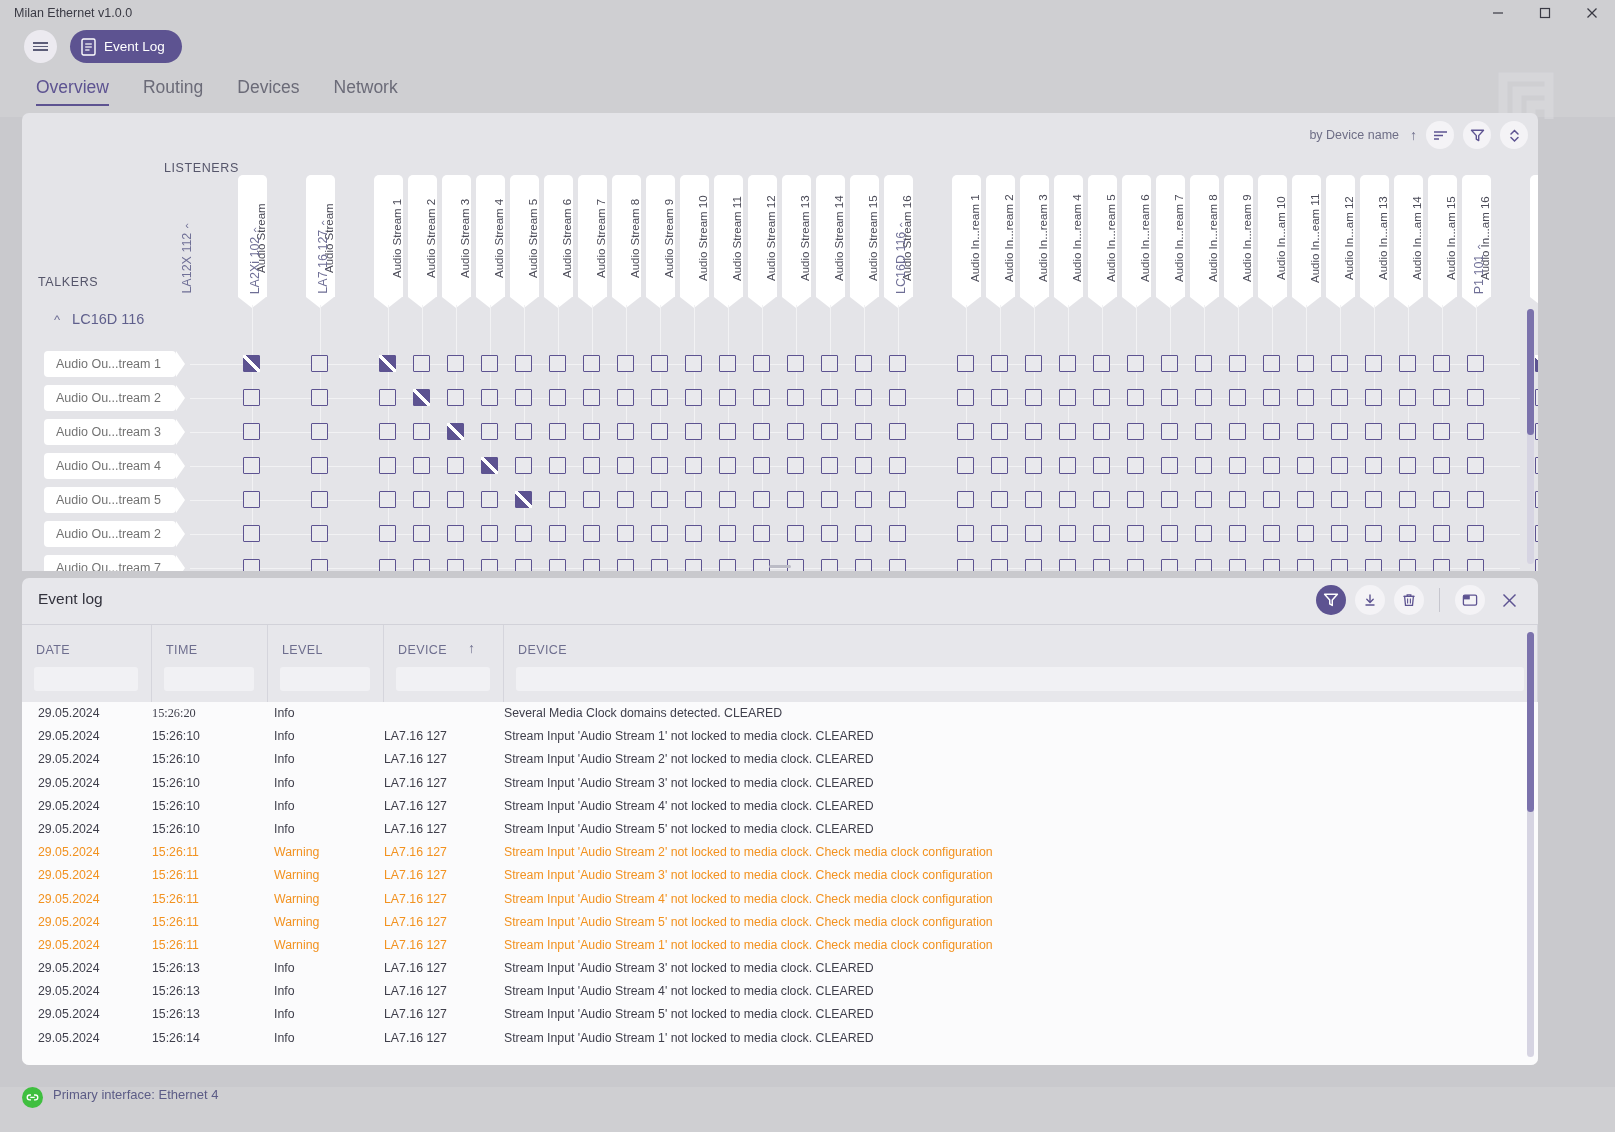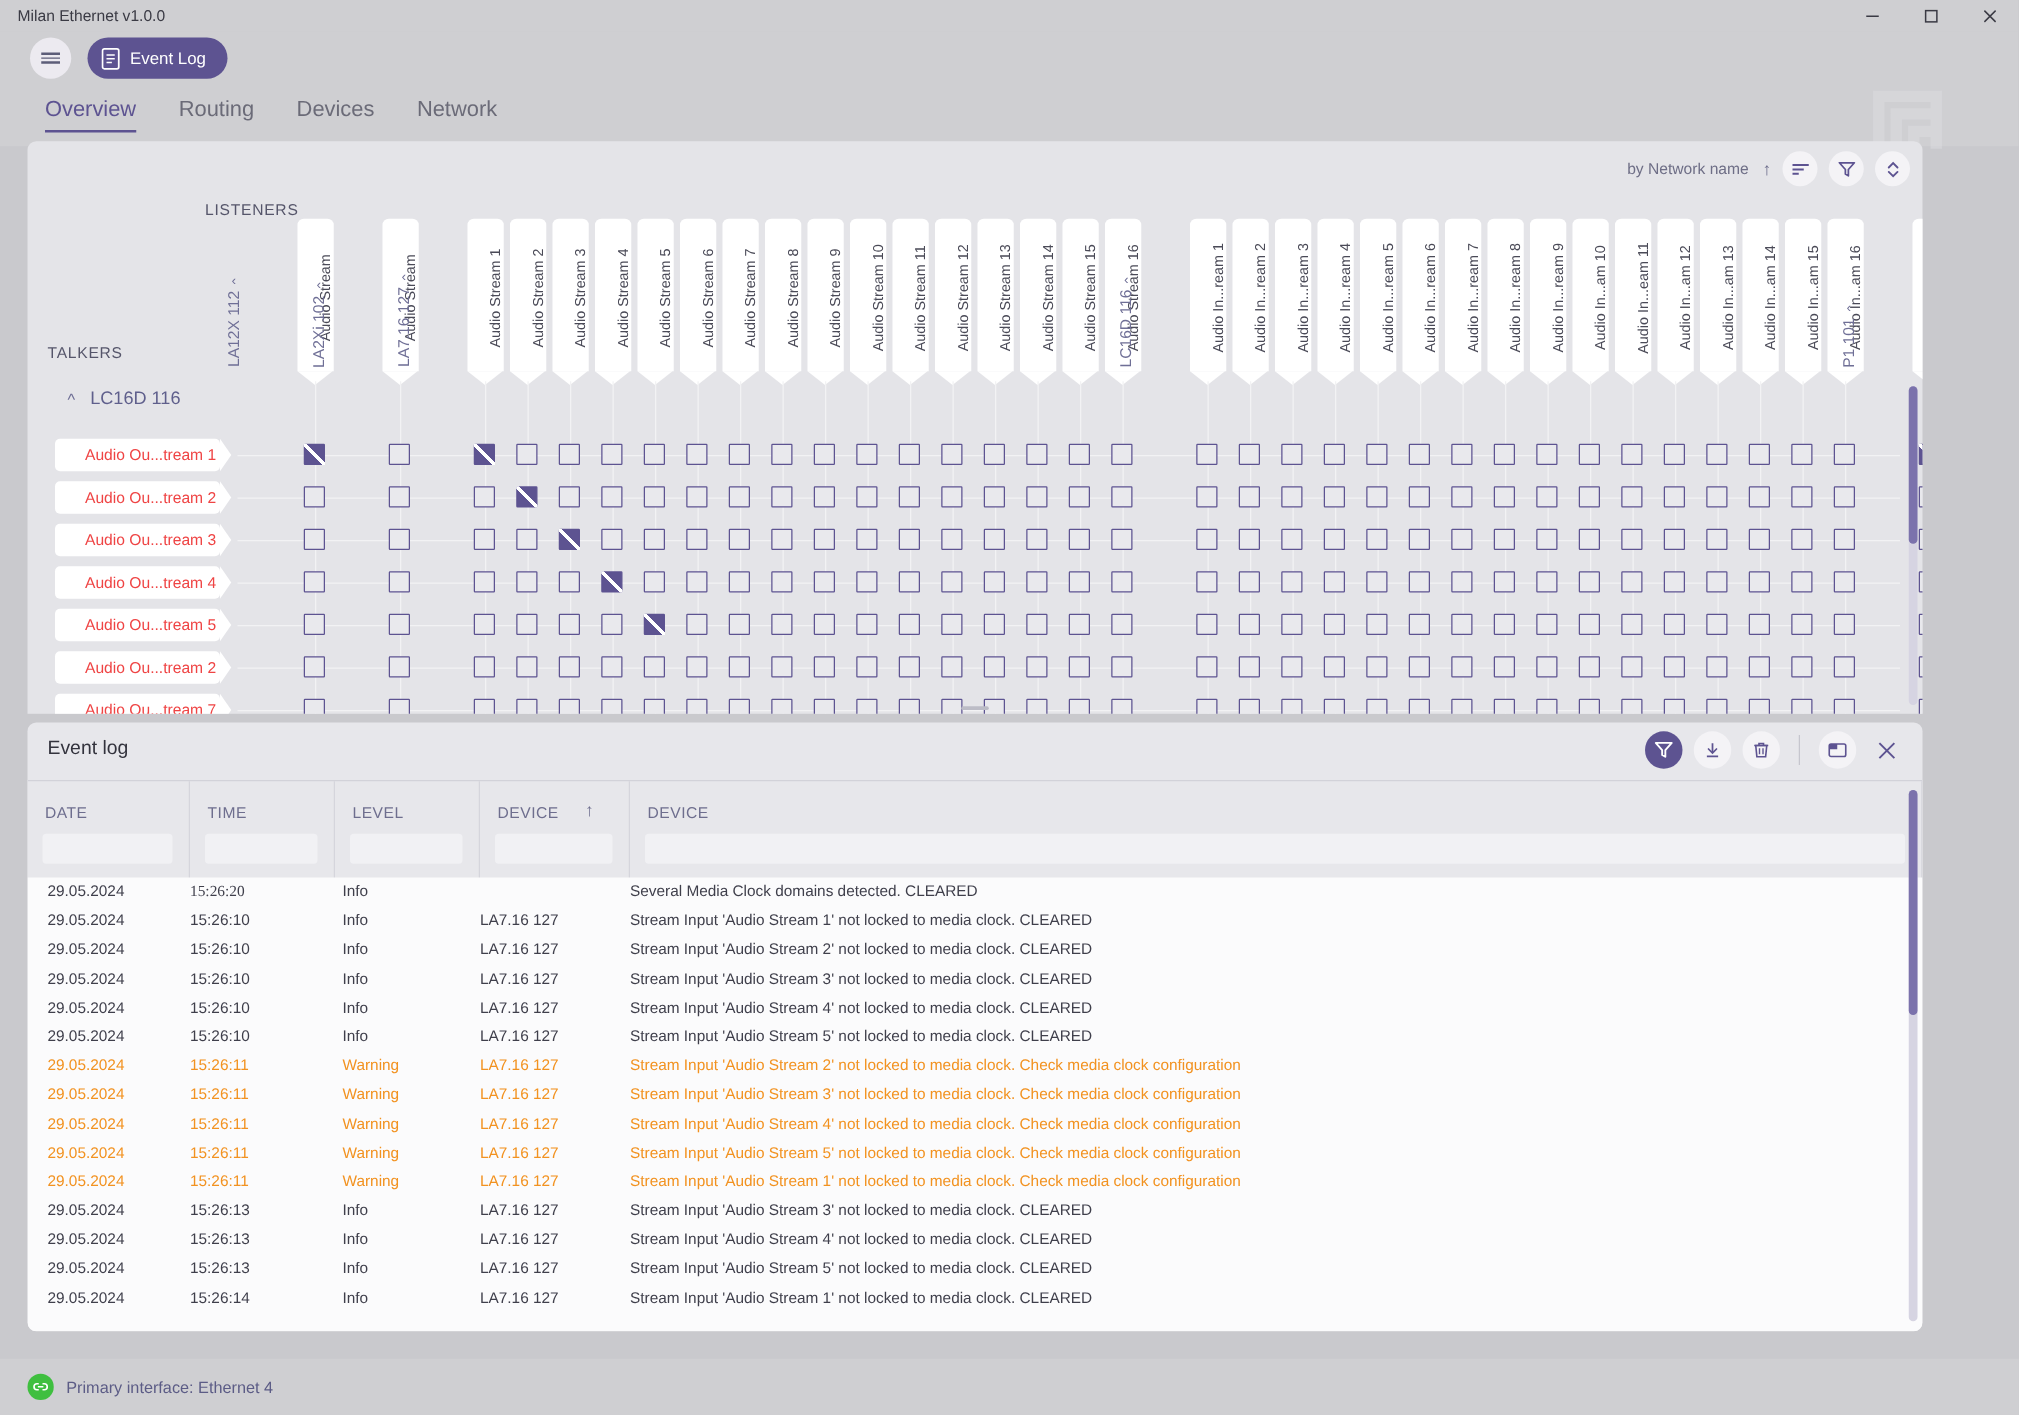--- a/index.html
+++ b/index.html
@@ -94,22 +94,22 @@
   .vline { position: absolute; top: 0; bottom: 0; width: 1px; background: #f2f2f4; }
   .hline { position: absolute; left: 168px; right: 18px; height: 1px; background: #f2f2f4; }
 
   .group-row { position: absolute; left: 32px; top: 6px; display: flex; align-items: center; gap: 12px; }
   .group-row .chev { color: #6f6f96; font-size: 13px; }
   .group-name { font-size: 14.5px; color: #5f5f8c; }
 
   .row-label {
     position: absolute; left: 22px; width: 132px; height: 26px;
     background: #fff; border-radius: 4px;
-    display: flex; align-items: center; padding-left: 24px;
-    font-size: 12.5px; color: #ef4444;
+    display: flex; align-items: center; padding-left: 12px;
+    font-size: 12.5px; color: #737373;
   }
   .row-label::after {
     content:''; position: absolute; right: -9px; top: 0;
     border-top: 13px solid transparent; border-bottom: 13px solid transparent;
     border-left: 9px solid #fff;
   }
 
   .cell {
     position: absolute; width: 17px; height: 17px;
     border: 1.4px solid #5d5391; background: #e9e9ed; border-radius: 1px;
@@ -163,21 +163,21 @@
   .trow { position: relative; height: 23.2px; font-size: 12.3px; color: #3f3f4b; }
   .trow.warn { color: #f29220; }
   .td { position: absolute; top: 4px; white-space: nowrap; }
 
   .log-scroll { position: absolute; right: 4px; top: 8px; width: 7px; bottom: 8px; background: #d6d4e2; border-radius: 4px; }
   .log-scroll i { position:absolute; left:0; top:0; width:7px; height:180px; background:#7b72ac; border-radius:4px; display:block; }
 
   
   .statusbar {
     position: absolute; left: 0; bottom: 0; width: 1615px; height: 45px;
-    background: #cfcfd2; display: flex; align-items: center; padding-left: 22px; gap: 10px;
+    background: #cfcfd2; display: flex; padding-left: 22px; gap: 10px;
   }
   .link-badge {
     width: 21px; height: 21px; border-radius: 50%; background: #3fbf3f;
     display:flex; align-items:center; justify-content:center;
   }
   .status-text { font-size: 13px; color: #5c5c86; }
 </style>
 </head>
 <body>
 
@@ -232,21 +232,21 @@
   <svg class="brand-logo" viewBox="0 0 62 55">
     <path d="M8 52 V10 H54 V52" fill="none" stroke="#dcdce0" stroke-width="9"></path>
     <path d="M22 52 V24 H54" fill="none" stroke="#dcdce0" stroke-width="9"></path>
     <path d="M36 52 V38 H54" fill="none" stroke="#dcdce0" stroke-width="9"></path>
   </svg>
 </div>
 
 <div class="matrix-panel">
 
   <div class="matrix-toolbar">
-    <span class="sort-label">by Network name</span>
+    <span class="sort-label">by Device name</span>
     <span class="arrow-up">↑</span>
     <div class="round-btn">
       <svg width="15" height="13" viewBox="0 0 15 13">
         <line x1="1" y1="3" x2="14" y2="3" stroke="#5d5391" stroke-width="1.6"></line>
         <line x1="1" y1="6.5" x2="10" y2="6.5" stroke="#5d5391" stroke-width="1.6"></line>
         <line x1="1" y1="10" x2="6" y2="10" stroke="#5d5391" stroke-width="1.6"></line>
       </svg>
     </div>
     <div class="round-btn">
       <svg width="15" height="15" viewBox="0 0 15 15">

